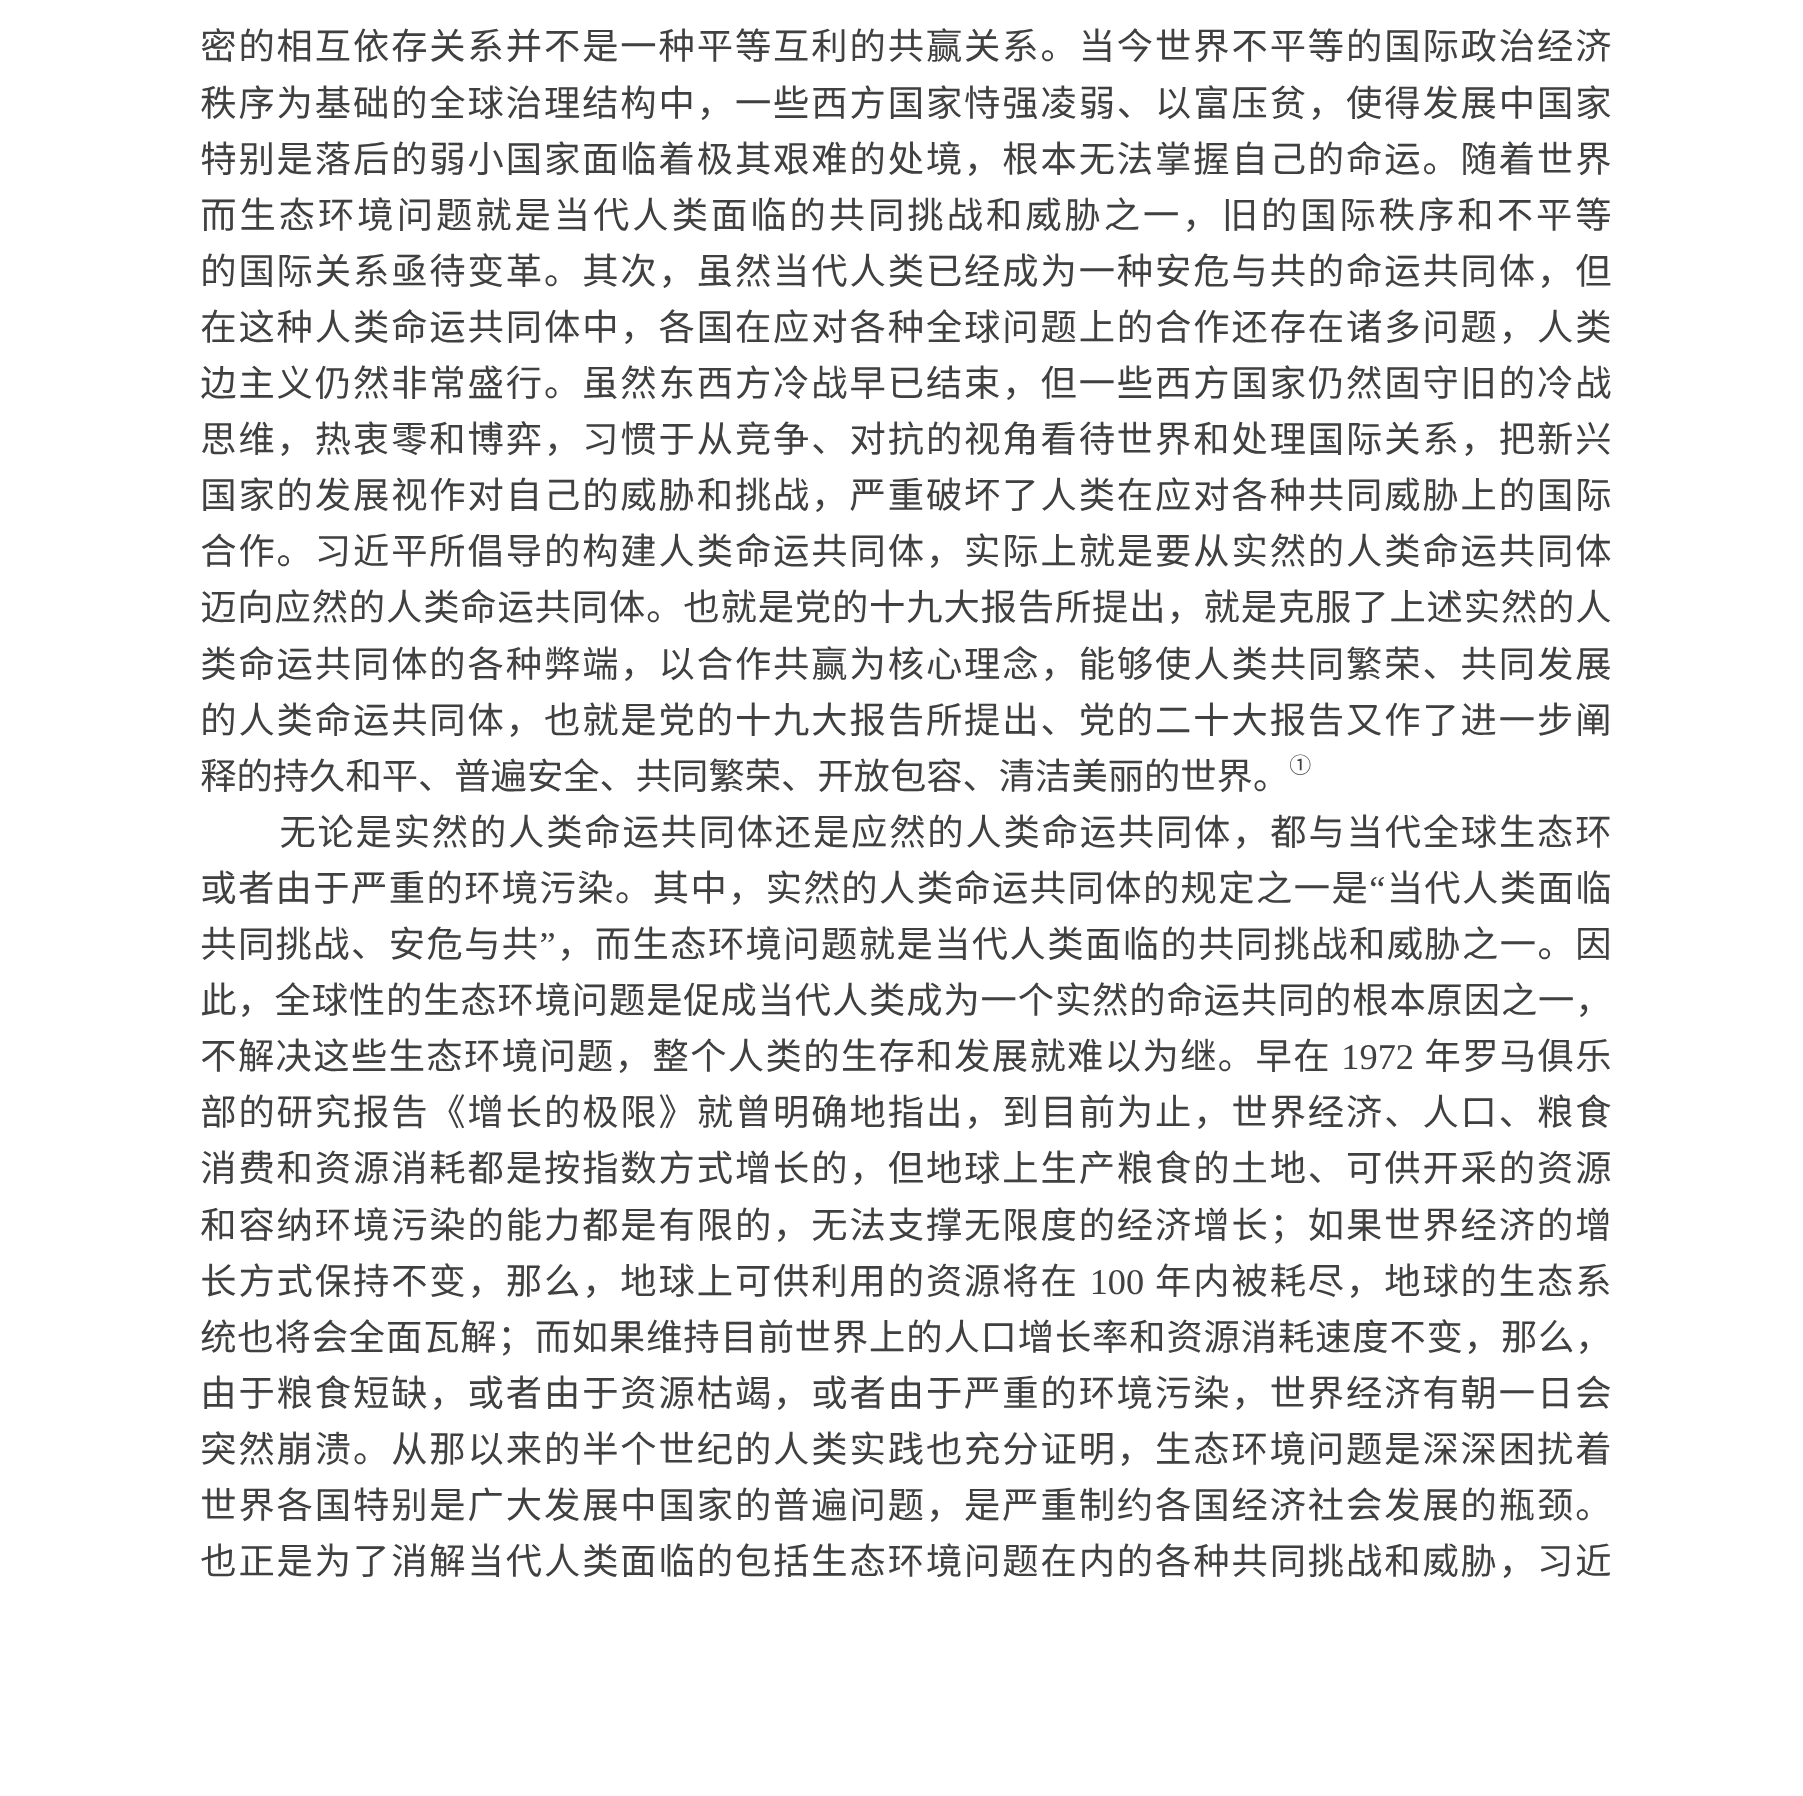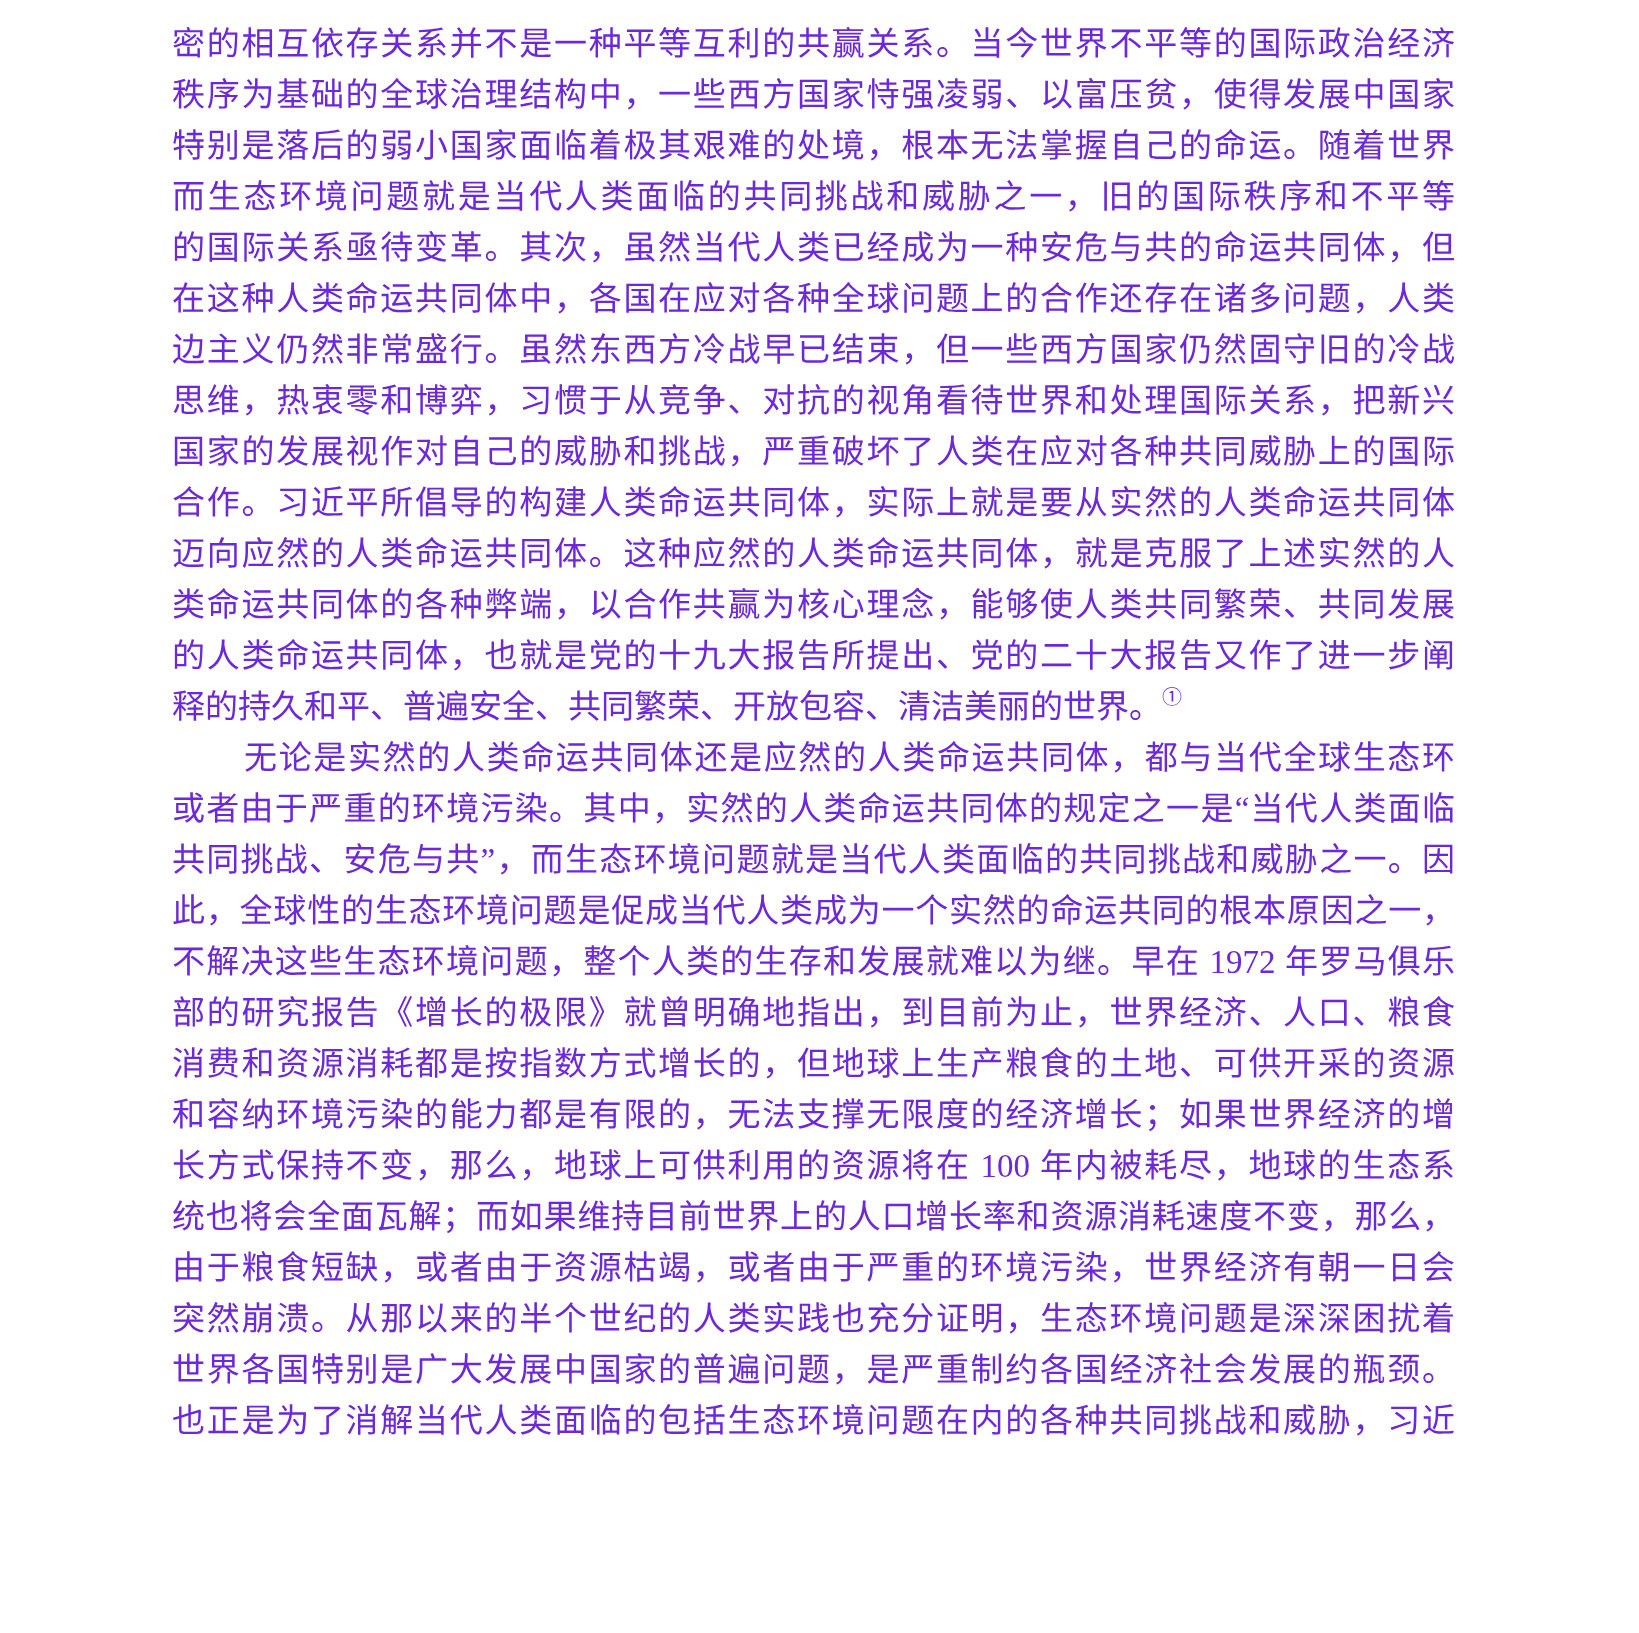--- a/index.html
+++ b/index.html
@@ -6,24 +6,24 @@
   .page {
     position: relative;
     width: 1639px;
     height: 1633px;
     background: #ffffff;
     overflow: hidden;
     font-family: "Liberation Serif", serif;
   }
   .text-block {
     position: absolute;
-    left: 172px;
+    left: 182px;
     top: 19px;
     width: 1283px;
-    color: #6d28d9;
+    color: #404040;
   }
   .line {
     font-size: 33px;
     line-height: 51px;
     height: 51px;
     white-space: nowrap;
     text-align: justify;
     text-align-last: justify;
     text-justify: inter-character;
   }
@@ -51,21 +51,21 @@
       <div class="line">密的相互依存关系并不是一种平等互利的共赢关系。当今世界不平等的国际政治经济</div>
       <div class="line">秩序为基础的全球治理结构中，一些西方国家恃强凌弱、以富压贫，使得发展中国家</div>
       <div class="line">特别是落后的弱小国家面临着极其艰难的处境，根本无法掌握自己的命运。随着世界</div>
       <div class="line">而生态环境问题就是当代人类面临的共同挑战和威胁之一，旧的国际秩序和不平等</div>
       <div class="line">的国际关系亟待变革。其次，虽然当代人类已经成为一种安危与共的命运共同体，但</div>
       <div class="line">在这种人类命运共同体中，各国在应对各种全球问题上的合作还存在诸多问题，人类</div>
       <div class="line">边主义仍然非常盛行。虽然东西方冷战早已结束，但一些西方国家仍然固守旧的冷战</div>
       <div class="line">思维，热衷零和博弈，习惯于从竞争、对抗的视角看待世界和处理国际关系，把新兴</div>
       <div class="line">国家的发展视作对自己的威胁和挑战，严重破坏了人类在应对各种共同威胁上的国际</div>
       <div class="line">合作。习近平所倡导的构建人类命运共同体，实际上就是要从实然的人类命运共同体</div>
-      <div class="line">迈向应然的人类命运共同体。这种应然的人类命运共同体，就是克服了上述实然的人</div>
+      <div class="line">迈向应然的人类命运共同体。也就是党的十九大报告所提出，就是克服了上述实然的人</div>
       <div class="line">类命运共同体的各种弊端，以合作共赢为核心理念，能够使人类共同繁荣、共同发展</div>
       <div class="line">的人类命运共同体，也就是党的十九大报告所提出、党的二十大报告又作了进一步阐</div>
       <div class="line flush-left"><span>释的持久和平、普遍安全、共同繁荣、开放包容、清洁美丽的世界。</span><sup class="fn">①</sup></div>
     </div>
 
     <div class="para">
       <div class="line indent-2">无论是实然的人类命运共同体还是应然的人类命运共同体，都与当代全球生态环</div>
       <div class="line">或者由于严重的环境污染。其中，实然的人类命运共同体的规定之一是“当代人类面临</div>
       <div class="line">共同挑战、安危与共”，而生态环境问题就是当代人类面临的共同挑战和威胁之一。因</div>
       <div class="line">此，全球性的生态环境问题是促成当代人类成为一个实然的命运共同的根本原因之一，</div>

